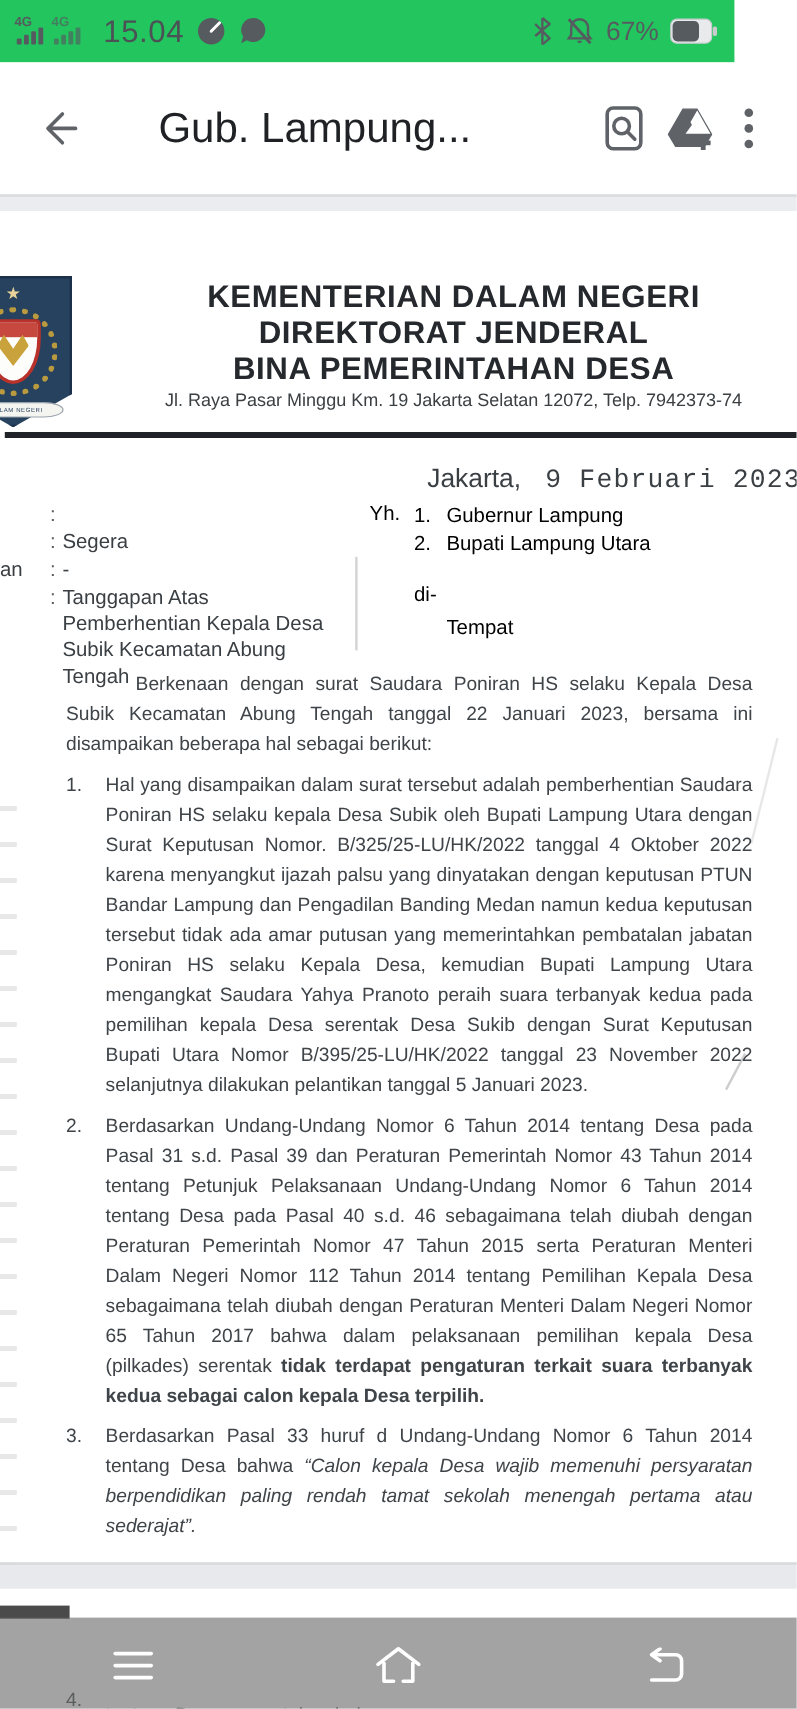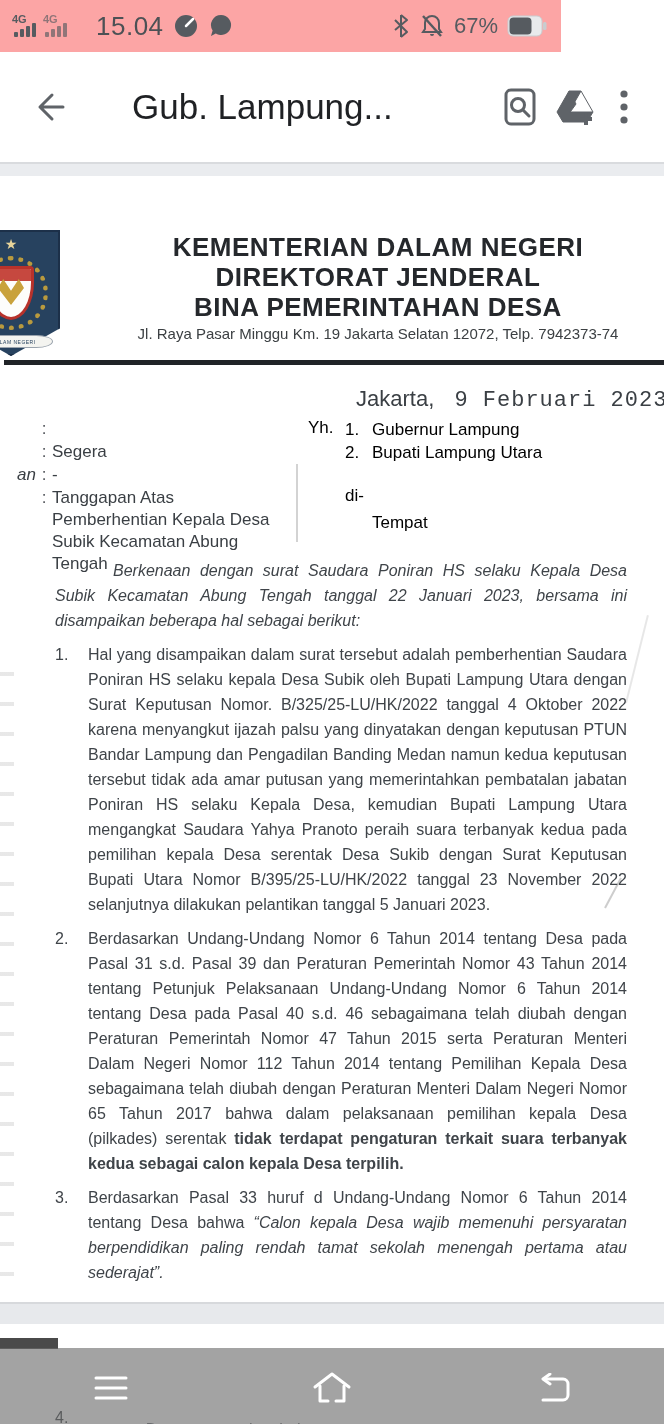--- a/index.html
+++ b/index.html
@@ -3,29 +3,29 @@
 <meta charset="utf-8">
 <style>
   * { margin:0; padding:0; box-sizing:border-box; }
   html,body { width:664px; height:1424px; }
   body {
     font-family:"Liberation Sans", sans-serif;
     background:#ffffff; position:relative; overflow:hidden;
     width:664px; height:1424px;
   }
   
-  .status-bar{position:absolute;top:0;left:0;width:561px;height:52px;background:#fca5a5;
+  .status-bar{position:absolute;top:0;left:0;width:612px;height:52px;background:#22c55e;
     display:flex;align-items:center;justify-content:space-between;padding:0 14px;}
   .sb-left,.sb-right{display:flex;align-items:center;gap:9px;}
   .sig{display:flex;align-items:flex-end;gap:0;position:relative;padding-top:8px;}
   .sig .fourg{position:absolute;top:-2px;left:-2px;font-size:11px;font-weight:bold;color:#565b60;}
   .sig .bars{display:flex;align-items:flex-end;gap:2px;}
   .sig .bar{width:4px;background:#565b60;border-radius:1px;}
   .sig.dim .bar,.sig.dim .fourg{opacity:.65;}
-  .sb-time{font-size:26px;color:#4c5155;letter-spacing:.5px;margin-left:20px;}
+  .sb-time{font-size:26px;color:#4c5155;letter-spacing:.5px;margin-left:10px;}
   .sb-pct{font-size:22px;color:#565b60;text-align:center;}
   
   .app-bar{position:absolute;top:52px;left:0;width:664px;height:110px;background:#fff;
     display:flex;align-items:center;padding:0 20px;}
   .app-title{font-size:35px;color:#1f2124;margin-left:56px;flex:1;white-space:nowrap;overflow:hidden;}
   .bar-icon{display:flex;align-items:center;justify-content:center;width:56px;height:56px;cursor:pointer;}
   .app-divider{position:absolute;top:162px;left:0;width:664px;height:14px;background:#eaecef;border-top:2px solid #d9dbde;}
   
   .page1{position:absolute;top:176px;left:0;width:664px;height:1126px;background:#fff;overflow:hidden;}
   .logo{position:absolute;left:-38px;top:54px;width:98px;height:126px;}
@@ -44,34 +44,34 @@
   .logo-ribbon span{font-size:5px;color:#27425f;letter-spacing:.5px;white-space:nowrap;}
   .lh-text{position:absolute;left:96px;right:4px;top:56px;text-align:center;color:#25282c;}
   .lh-line{font-weight:bold;font-size:26px;line-height:30px;letter-spacing:.5px;}
   .lh-address{font-size:15px;color:#3c4043;margin-top:3px;}
   .lh-rule{position:absolute;top:184px;left:4px;right:0;height:5px;background:#202327;}
   
   .date-line{position:absolute;top:210px;left:356px;font-size:22px;color:#3a3f44;white-space:nowrap;}
   .mono{font-family:"Liberation Mono", monospace;letter-spacing:1px;}
   .meta{position:absolute;top:242px;left:0;width:300px;}
   .meta-row{display:flex;font-size:17px;color:#3a3f44;line-height:22px;margin-bottom:1px;}
-  .meta-label{width:36px;text-align:right;flex:none;font-style:italic;}
+  .meta-label{width:36px;flex:none;}
   .meta-colon{width:16px;text-align:center;flex:none;color:#55595e;}
   .meta-value{width:240px;}
   .recip{position:absolute;top:242px;left:308px;font-size:17px;color:#000000;}
   .recip-head{display:flex;}
   .to-label{width:37px;flex:none;}
   .recip-row{display:flex;line-height:23px;}
   .recip-num{width:27px;flex:none;}
   .at-line{margin-top:22px;margin-left:37px;}
   .at-place{margin-top:7px;margin-left:64px;}
   
   .body-text{position:absolute;top:382px;left:55px;width:572px;font-size:16px;line-height:25px;color:#3f4449;
     text-align:justify;}
-  .opening{text-indent:58px;margin-bottom:9px;font-style:italic;}
+  .opening{text-indent:58px;margin-bottom:9px;}
   .item{position:relative;padding-left:33px;margin-bottom:9px;}
   .item-num{position:absolute;left:0;top:0;}
   .seg-b{font-weight:bold;}
   .seg-i{font-style:italic;}
   
   .streaks{position:absolute;left:0;top:470px;width:14px;height:700px;
     background:repeating-linear-gradient(to bottom,transparent 0 26px,rgba(90,90,90,.14) 26px 30px);}
   .crease-v{position:absolute;left:296px;top:288px;width:2px;height:78px;background:rgba(80,80,80,.25);}
   .mark-diag1{position:absolute;left:612px;top:700px;width:2px;height:34px;background:rgba(90,90,90,.3);transform:rotate(28deg);}
   .mark-diag2{position:absolute;left:636px;top:438px;width:2px;height:90px;background:rgba(120,120,120,.18);transform:rotate(14deg);}

